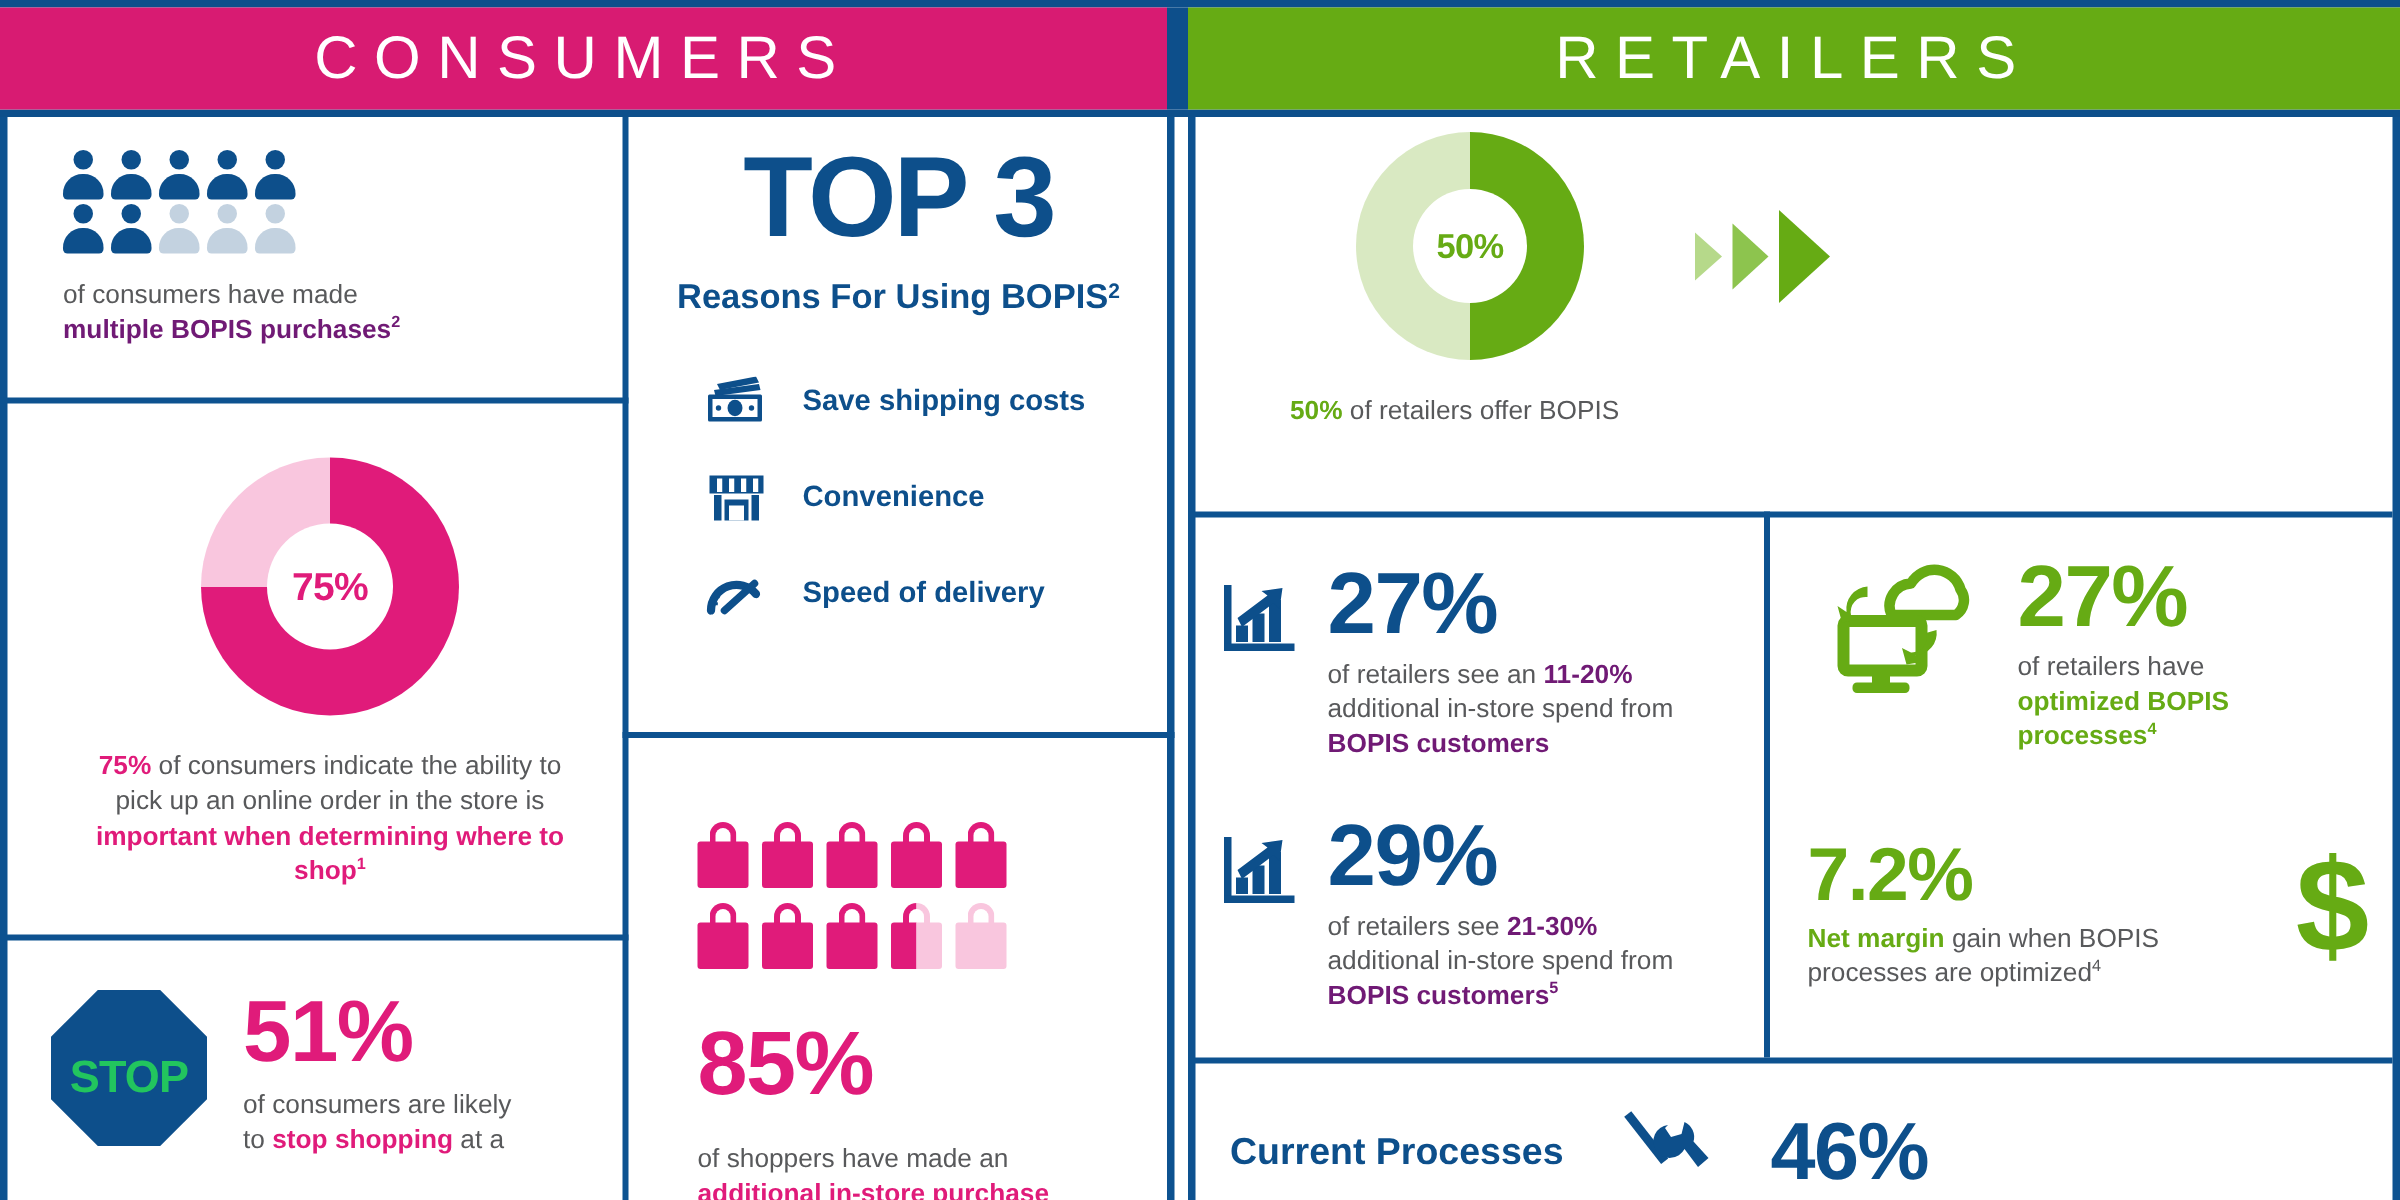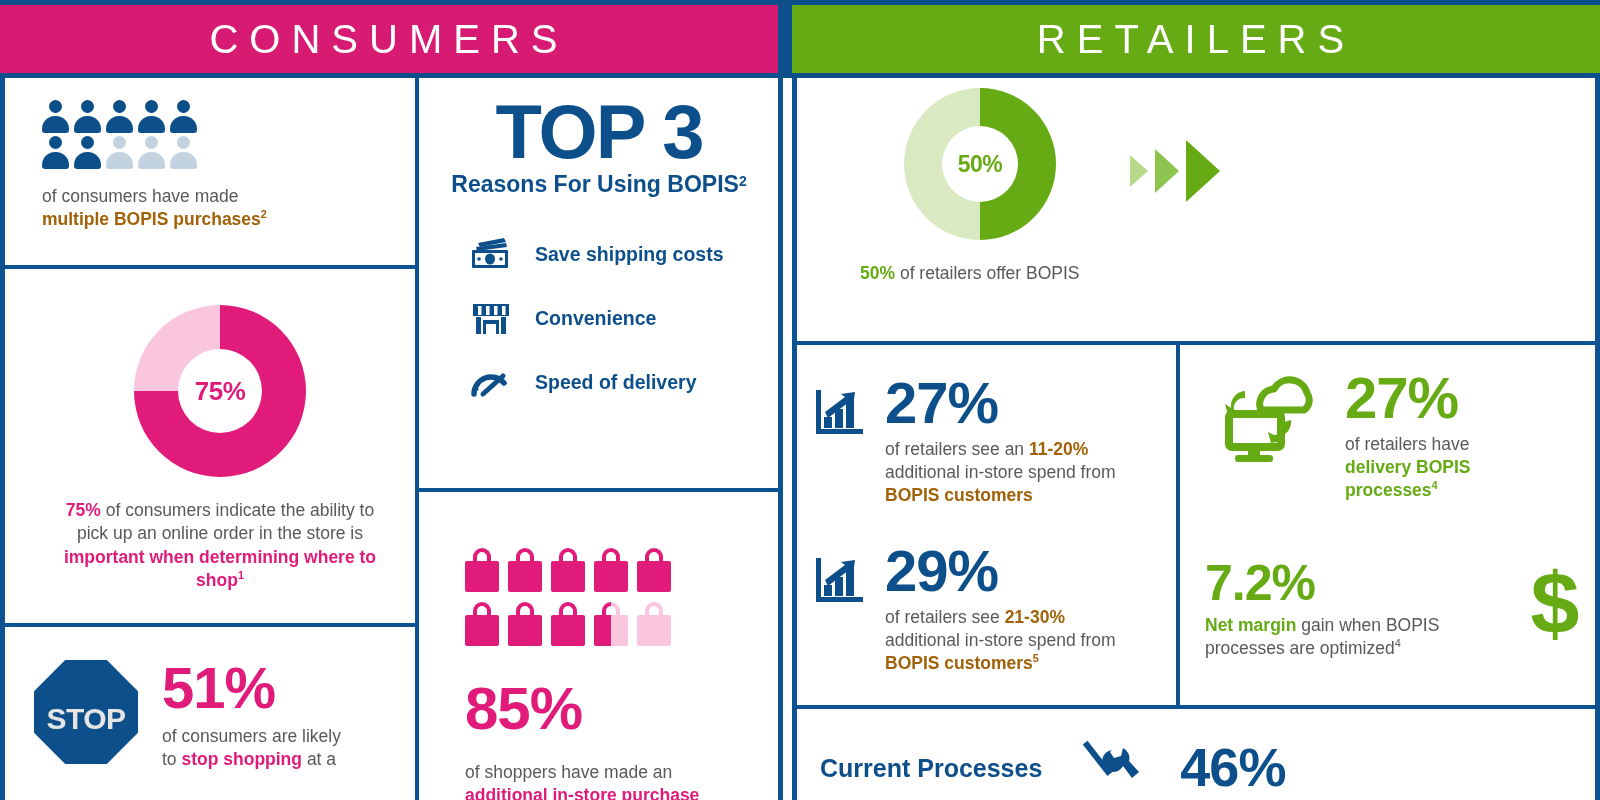--- a/index.html
+++ b/index.html
@@ -29,21 +29,21 @@
 
   
   .big {
     font-weight:bold; line-height:0.95; letter-spacing:-1px;
   }
   .blue { color:#0d4f8b; }
   .pink { color:#e01b7a; }
   .green { color:#66ab14; }
   .body-txt { color:#58595b; font-size:17.5px; line-height:1.3; }
   .body-txt b.pk { color:#e01b7a; }
-  .body-txt b.bl { color:#a16207; }
+  .body-txt b.bl { color:#701a75; }
   .body-txt b.gr { color:#66ab14; }
   sup { font-size:.62em; vertical-align:super; line-height:0; }
 
   
   .cell { position:absolute; }
   .people { display:flex; flex-direction:column; gap:3px; }
   .prow { display:flex; gap:5px; }
   .person { width:27px; height:33px; position:relative; }
   .person .head { position:absolute; left:7px; top:0; width:13px; height:13px;
                   border-radius:50%; background:currentColor; }
@@ -79,21 +79,21 @@
   .bag-split .r .inner { left:-17px; }
 
   
   .arrows { display:flex; align-items:center; gap:7px; }
   .tri { width:0; height:0; border-style:solid; border-width:0 0 0 0; }
 
   
   .stop { width:104px; height:104px; background:#0d4f8b;
           clip-path:polygon(30% 0,70% 0,100% 30%,100% 70%,70% 100%,30% 100%,0 70%,0 30%);
           display:flex; align-items:center; justify-content:center; }
-  .stop span { color:#e5e5e5; font-weight:bold; font-size:30px; letter-spacing:-0.5px;margin-top:13px; }
+  .stop span { color:#22c55e; font-weight:bold; font-size:30px; letter-spacing:-0.5px;margin-top:13px; }
 
   
   .reason { display:flex; align-items:center; gap:22px; margin-bottom:24px; }
   .reason .lbl { color:#0d4f8b; font-weight:bold; font-size:19.5px; }
   .ico { width:44px; height:40px; display:flex; align-items:center;
          justify-content:center; flex:0 0 44px; }
 
   .statrow { display:flex; align-items:flex-start; gap:18px; }
 </style>
 </head>
@@ -210,21 +210,21 @@
         <div class="body-txt" style="margin-top:10px;">
           <span>of consumers are likely</span><br>
           <span>to </span><b class="pk">stop shopping</b><span> at a</span>
         </div>
       </div>
     </div>
   </div>
 
   <div class="cell" style="left:419px;top:96px;width:360px;">
     <div class="big blue" style="font-size:76px;text-align:center;letter-spacing:-2px;">TOP 3</div>
-    <div style="text-align:center;margin-top:3px;">
+    <div style="text-align:center;margin-top:16px;">
       <span class="blue" style="font-weight:bold;font-size:23px;">Reasons For Using BOPIS</span><sup class="blue" style="font-weight:bold;font-size:14px;">2</sup>
     </div>
 
     <div style="margin-top:36px;padding-left:50px;">
 
       <div class="reason">
         <div class="ico">
           <svg width="42" height="32" viewBox="0 0 42 32" fill="#0d4f8b">
             <path d="M8 5 L34 0 L36 4 L10 9 Z"></path>
             <path d="M6 9 L36 5 L37 9 L7 13 Z"></path>
@@ -410,21 +410,21 @@
           <rect x="14" y="38" width="52" height="33" rx="3" fill="none" stroke="#66ab14" stroke-width="8"></rect>
           <rect x="33" y="72" width="12" height="9"></rect>
           <rect x="20" y="79" width="38" height="7" rx="3"></rect>
           <path d="M30 15 a15 15 0 0 0 -14 17 l-6 -4 l3 11 l11 -2 l-5 -3 a10 10 0 0 1 11 -12 Z"></path>
           <path d="M76 44 a15 15 0 0 1 -14 17 l6 4 l-12 2 l-3 -11 l6 3 a10 10 0 0 0 10 -13 Z"></path>
         </svg>
       </div>
       <div>
         <div class="big green" style="font-size:58px;">27%</div>
         <div class="body-txt" style="margin-top:8px;line-height:1.32;max-width:190px;">
-          <span>of retailers have </span><b class="gr"><span>delivery BOPIS processes</span><sup>4</sup></b>
+          <span>of retailers have </span><b class="gr"><span>optimized BOPIS processes</span><sup>4</sup></b>
         </div>
       </div>
     </div>
   </div>
 
   <div class="cell" style="left:1205px;top:560px;width:390px;">
     <div style="display:flex;align-items:center;">
       <div style="flex:1 1 auto;">
         <div class="big green" style="font-size:50px;">7.2%</div>
         <div class="body-txt" style="margin-top:6px;line-height:1.32;max-width:258px;">

